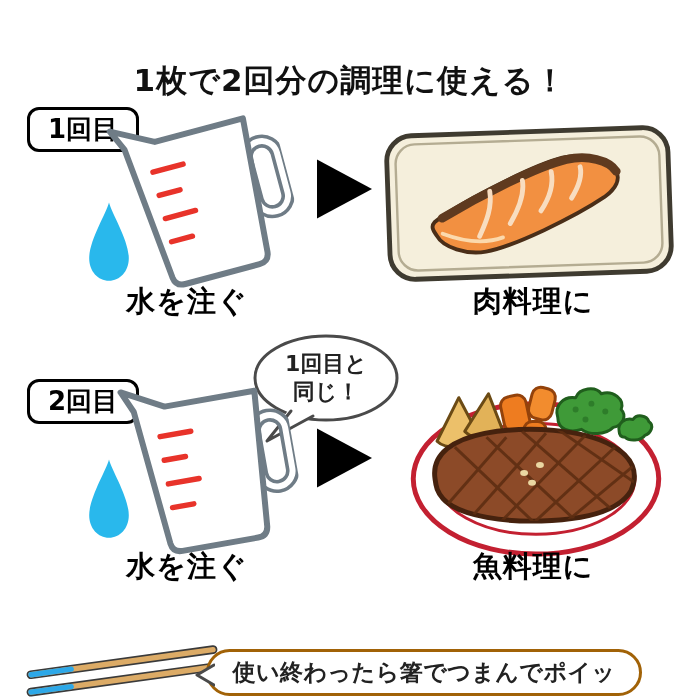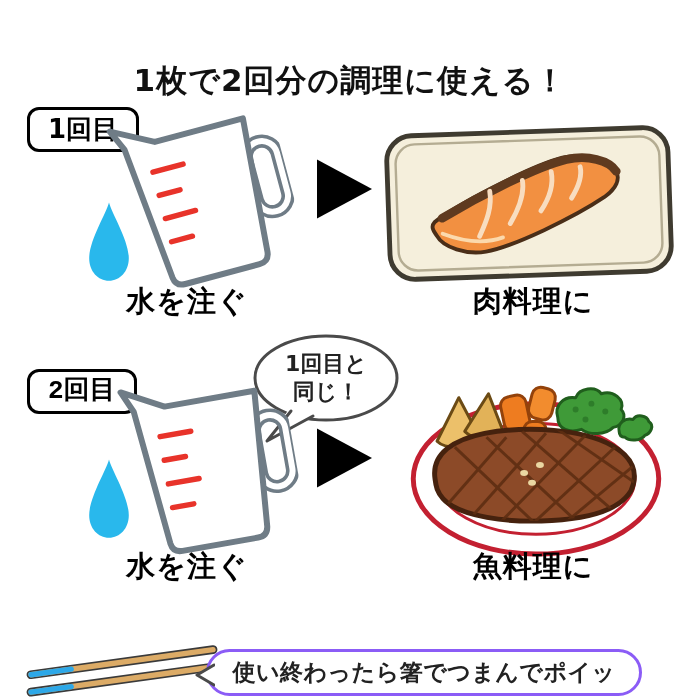--- a/index.html
+++ b/index.html
@@ -3,21 +3,21 @@
 <meta charset="utf-8">
 <style>
   * { margin:0; padding:0; box-sizing:border-box; }
   html,body { background:#fff; }
   body { font-family:"DejaVu Sans","Liberation Sans",sans-serif; color:#111; }
   .canvas { position:relative; width:700px; height:700px; background:#ffffff; overflow:hidden; margin:0 auto; }
   .abs { position:absolute; }
   .title { left:0; top:12px; width:700px; text-align:center; font-size:31px; font-weight:600; line-height:40px; letter-spacing:1px; color:#111;margin-top:48px; }
   .badge { border:3.5px solid #000; border-radius:12px; background:#fff; font-size:26px; font-weight:700; padding:3px 18px; color:#000; line-height:1.25; }
   .label { font-size:29px; font-weight:700; color:#000; text-align:center; width:190px; letter-spacing:1px; }
-  .bubble-rect { border:3px solid #8b5cf6; border-radius:26px; background:#fff; font-size:23px; font-weight:600; color:#222; display:flex; align-items:center; justify-content:center; letter-spacing:0.5px; }
+  .bubble-rect { border:3px solid #a16207; border-radius:26px; background:#fff; font-size:23px; font-weight:600; color:#222; display:flex; align-items:center; justify-content:center; letter-spacing:0.5px; }
   .bubble-text-svg { font-size:22px; font-weight:700; fill:#222; }
   svg { display:block; }
 </style>
 </head>
 <body>
 
 <div class="canvas">
 
   <div class="abs title">
     <div>1枚で2回分の調理に使える！</div>
@@ -57,21 +57,21 @@
         <path d="M162,92 C172,78 176,64 174,52"></path>
         <path d="M194,80 C202,68 206,58 204,48"></path>
       </g>
       <path d="M60,112 C84,122 104,124 122,118" fill="none" stroke="#fbd9ad" stroke-width="4" stroke-linecap="round"></path>
     </g>
   </svg>
 
   <div class="abs label" style="left:92px; top:282px;">水を注ぐ</div>
   <div class="abs label" style="left:438px; top:282px;">肉料理に</div>
 
-  <div class="abs badge" style="left:27px; top:369px;font-family:Liberation Mono, monospace;">2回目</div>
+  <div class="abs badge" style="left:27px; top:379px;">2回目</div>
 
   <svg class="abs" style="left:251px; top:333px;" width="150" height="115" viewBox="0 0 150 115">
     <ellipse cx="75" cy="45" rx="71" ry="42" fill="#ffffff" stroke="#4a4a4a" stroke-width="3"></ellipse>
     <polygon points="38,76 16,108 64,82" fill="#ffffff"></polygon>
     <path d="M40,78 L16,108 L62,83" fill="none" stroke="#4a4a4a" stroke-width="3" stroke-linecap="round" stroke-linejoin="round"></path>
     <text class="bubble-text-svg" x="75" y="38" text-anchor="middle">1回目と</text>
     <text class="bubble-text-svg" x="75" y="66" text-anchor="middle">同じ！</text>
   </svg>
 
   <svg class="abs" style="left:82px; top:455px;" width="54" height="88" viewBox="0 0 60 92">

